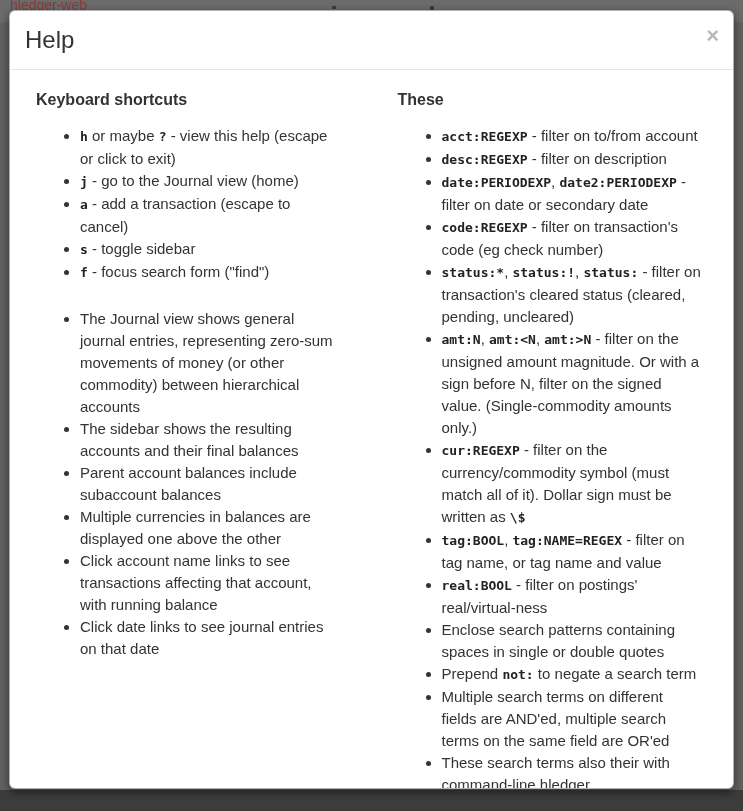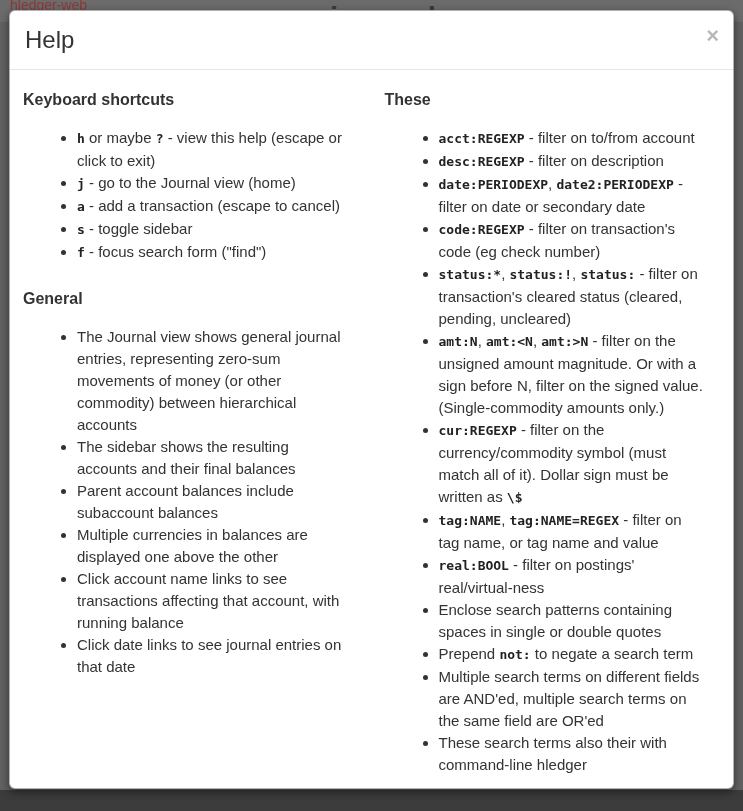--- a/index.html
+++ b/index.html
@@ -55,28 +55,28 @@
     position: absolute; right: 14px; top: 14px;
     background: none; border: 0; padding: 0;
     font-size: 22px; font-weight: bold; line-height: 1;
     color: #000; opacity: .28; cursor: pointer;
     font-family: "Liberation Sans", sans-serif;
   }
   .modal-body {
     display: flex; align-items: flex-start;
     padding: 19px 0 40px;
   }
-  .col { width: 50%; padding: 0 13px; }
+  .col { width: 50%; padding: 0 26px; }
 
   .help-section { margin-bottom: 24px; }
   .help-section:last-child { margin-bottom: 0; }
   .help-section h3 {
     margin: 0 0 14px; font-size: 16px; font-weight: 700; line-height: 22px; color: #333;
   }
-  ul.help-list { margin: 16px; padding-left: 38px; }
+  ul.help-list { margin: 6px; padding-left: 38px; }
   .help-list li {
     margin: 0; font-size: 15px; line-height: 22px; color: #333;
   }
   code {
     font-family: "DejaVu Sans Mono", monospace;
     font-weight: bold; font-size: 13px; color: #222;
     white-space: nowrap;
   }
 </style>
 </head>
@@ -102,21 +102,20 @@
         <h3>Keyboard shortcuts</h3>
         <ul class="help-list">
             <li><code>h</code> or maybe <code>?</code> - view this help (escape or click to exit)</li>
             <li><code>j</code> - go to the Journal view (home)</li>
             <li><code>a</code> - add a transaction (escape to cancel)</li>
             <li><code>s</code> - toggle sidebar</li>
             <li><code>f</code> - focus search form ("find")</li>
           </ul>
       </div>
       <div class="help-section">
-        <h3>General</h3>
         <ul class="help-list">
             <li>The Journal view shows general journal entries, representing zero-sum movements of money (or other commodity) between hierarchical accounts</li>
             <li>The sidebar shows the resulting accounts and their final balances</li>
             <li>Parent account balances include subaccount balances</li>
             <li>Multiple currencies in balances are displayed one above the other</li>
             <li>Click account name links to see transactions affecting that account, with running balance</li>
             <li>Click date links to see journal entries on that date</li>
           </ul>
       </div>
     </div>
@@ -124,21 +123,21 @@
       <div class="help-section">
         <h3>These</h3>
         <ul class="help-list">
             <li><code>acct:REGEXP</code> - filter on to/from account</li>
             <li><code>desc:REGEXP</code> - filter on description</li>
             <li><code>date:PERIODEXP</code>, <code>date2:PERIODEXP</code> - filter on date or secondary date</li>
             <li><code>code:REGEXP</code> - filter on transaction's code (eg check number)</li>
             <li><code>status:*</code>, <code>status:!</code>, <code>status:</code> - filter on transaction's cleared status (cleared, pending, uncleared)</li>
             <li><code>amt:N</code>, <code>amt:&lt;N</code>, <code>amt:&gt;N</code> - filter on the unsigned amount magnitude. Or with a sign before N, filter on the signed value. (Single-commodity amounts only.)</li>
             <li><code>cur:REGEXP</code> - filter on the currency/commodity symbol (must match all of it). Dollar sign must be written as <code>\$</code></li>
-            <li><code>tag:NAME</code>, <code>tag:NAME=REGEX</code> - filter on tag name, or tag name and value</li>
+            <li><code>tag:BOOL</code>, <code>tag:NAME=REGEX</code> - filter on tag name, or tag name and value</li>
             <li><code>real:BOOL</code> - filter on postings' real/virtual-ness</li>
             <li>Enclose search patterns containing spaces in single or double quotes</li>
             <li>Prepend <code>not:</code> to negate a search term</li>
             <li>Multiple search terms on different fields are AND'ed, multiple search terms on the same field are OR'ed</li>
             <li>These search terms also their with command-line hledger</li>
           </ul>
       </div>
     </div>
   </div>
 </div>

